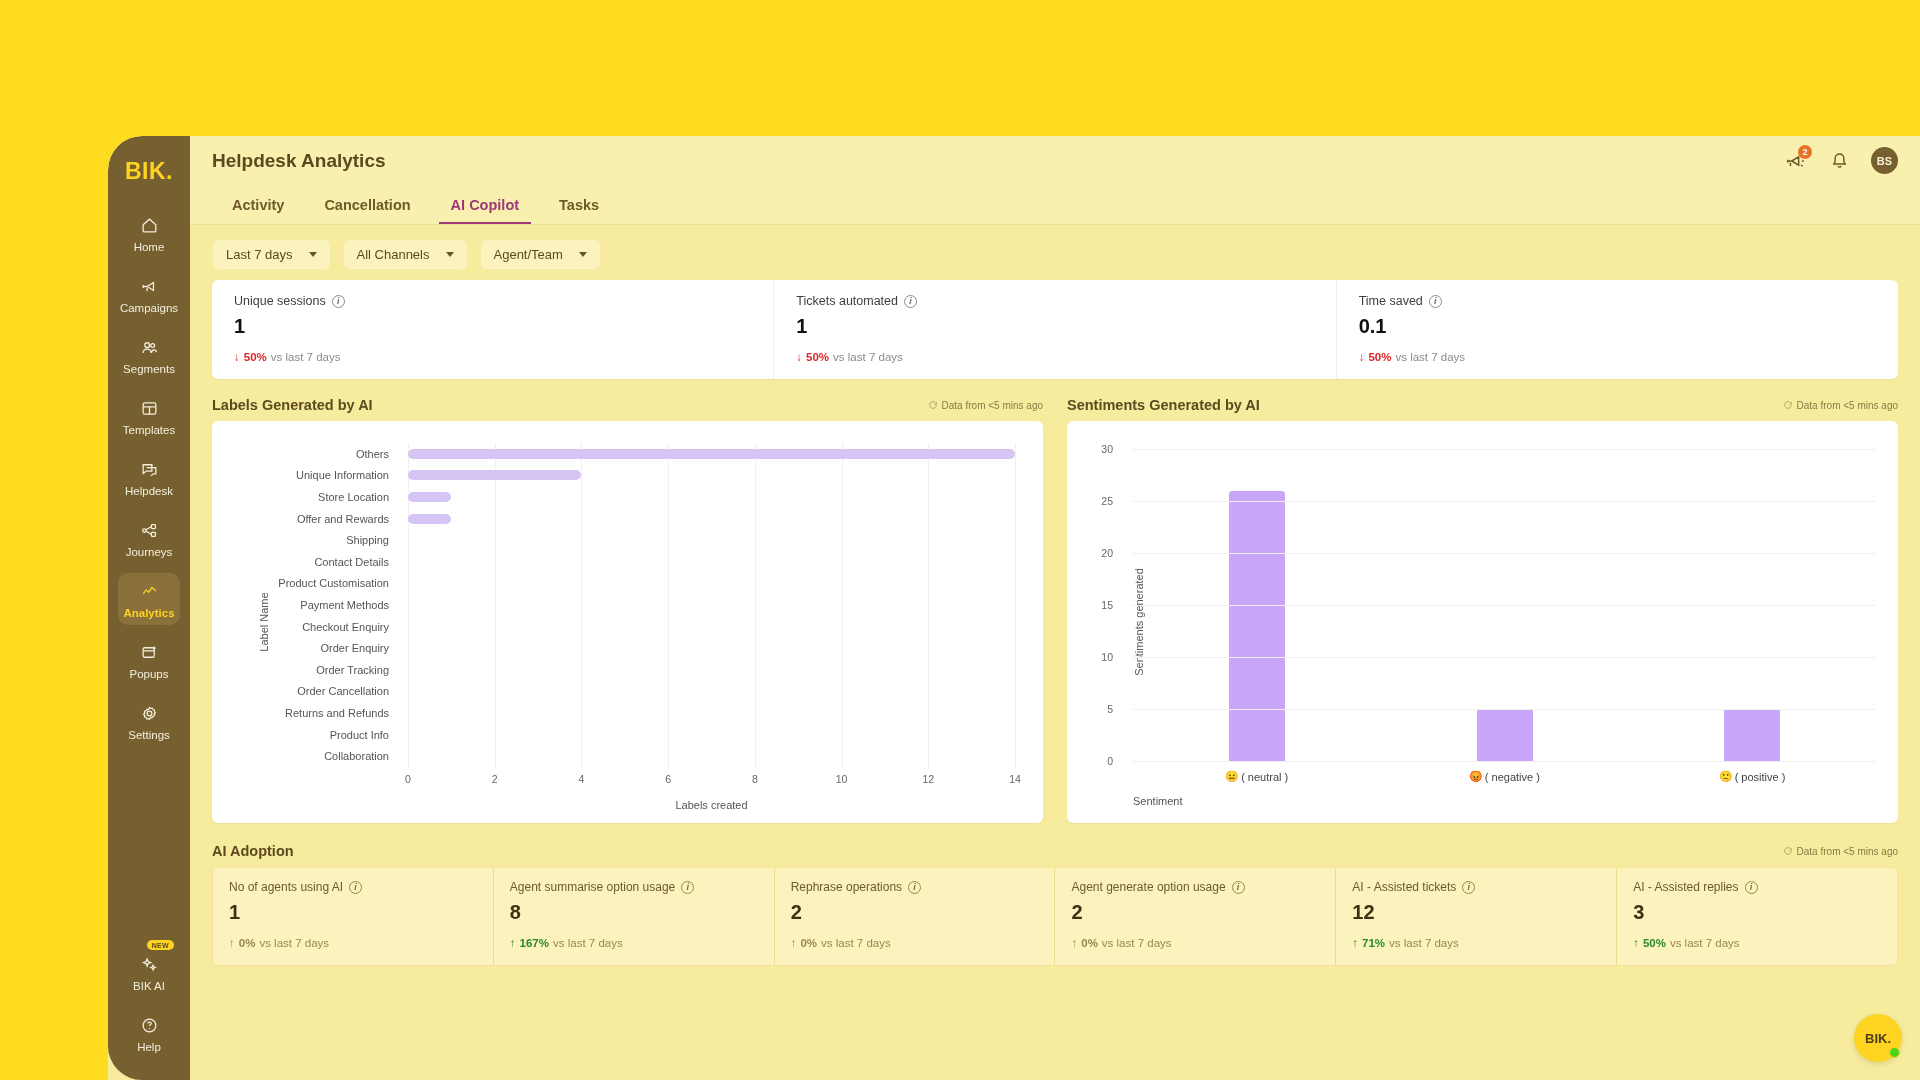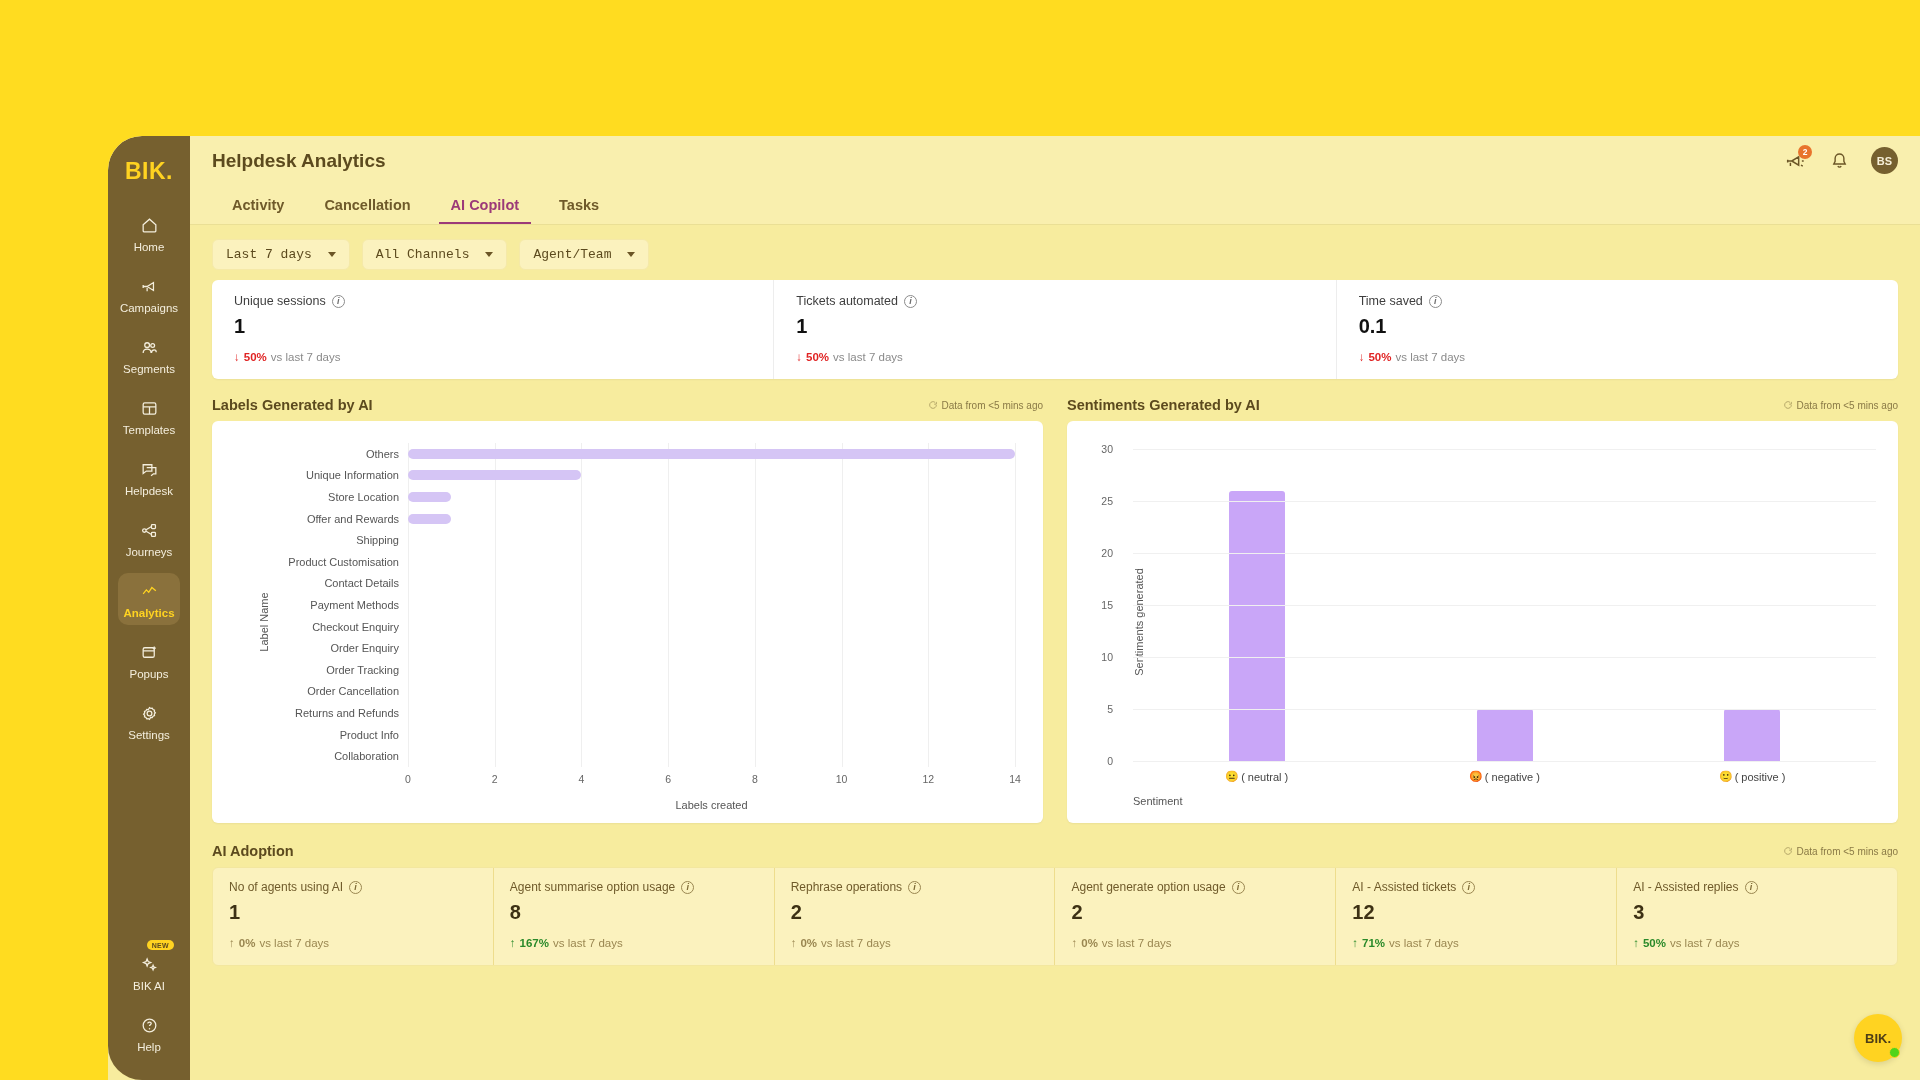--- a/index.html
+++ b/index.html
@@ -102,21 +102,20 @@
   }
 
   .scroll { flex: 1; overflow: hidden; padding: 0 22px; }
 
   .filters { display: flex; gap: 12px; padding: 14px 0 10px; }
   .filter {
     background: #FBF2BE; border-radius: 6px;
     padding: 7px 13px; display: flex; align-items: center; gap: 16px;
     font-size: 13px; color: #5C4A1E; cursor: pointer;
     border: 1px solid #F5E9A8;
-    font-family: Liberation Mono, monospace;
   }
   .caret { width: 0; height: 0; border-left: 4.5px solid transparent;
     border-right: 4.5px solid transparent; border-top: 5.5px solid #6B5526; }
 
   
   .kpi-strip {
     display: flex; background: #fff; border-radius: 6px; overflow: hidden;
     box-shadow: 0 1px 2px rgba(0,0,0,.05);
   }
   .kpi { flex: 1; padding: 14px 22px 16px; border-right: 1px solid #EDEDED; }
@@ -159,21 +158,21 @@
     transform: translateY(-50%) rotate(-90deg);
     font-size: 11px; color: #555; white-space: nowrap;
     transform-origin: center;
   }
   .hb-rows {
     position: absolute; left: 48px; right: 28px; top: 22px; bottom: 56px;
     display: flex; flex-direction: column;
   }
   .hb-row { flex: 1; display: flex; align-items: center; min-height: 0; }
   .hb-name {
-    width: 148px; flex: 0 0 148px; text-align: right; padding-right: 9px;
+    width: 148px; flex: 0 0 148px; text-align: right; padding-right: 19px;
     font-size: 11px; color: #555; white-space: nowrap; overflow: hidden;
   }
   .hb-track { flex: 1; position: relative; height: 100%; }
   .hb-bar {
     position: absolute; left: 0; top: 50%; transform: translateY(-50%);
     height: 10px; background: #D5C5F5; border-radius: 5px;
   }
   .hb-grid {
     position: absolute; left: 196px; right: 28px; top: 22px; bottom: 56px;
     pointer-events: none;
@@ -503,25 +502,25 @@
                     <div class="hb-name">Offer and Rewards</div>
                     <div class="hb-track">
                       <div class="hb-bar" style="width: 7.14286%; background: rgb(213, 197, 245);"></div>
                     </div>
                   </div>
                   <div class="hb-row">
                     <div class="hb-name">Shipping</div>
                     <div class="hb-track"></div>
                   </div>
                   <div class="hb-row">
+                    <div class="hb-name">Contact Details</div>
+                    <div class="hb-track"></div>
+                  </div>
+                  <div class="hb-row">
                     <div class="hb-name">Product Customisation</div>
-                    <div class="hb-track"></div>
-                  </div>
-                  <div class="hb-row">
-                    <div class="hb-name">Contact Details</div>
                     <div class="hb-track"></div>
                   </div>
                   <div class="hb-row">
                     <div class="hb-name">Payment Methods</div>
                     <div class="hb-track"></div>
                   </div>
                   <div class="hb-row">
                     <div class="hb-name">Checkout Enquiry</div>
                     <div class="hb-track"></div>
                   </div>

